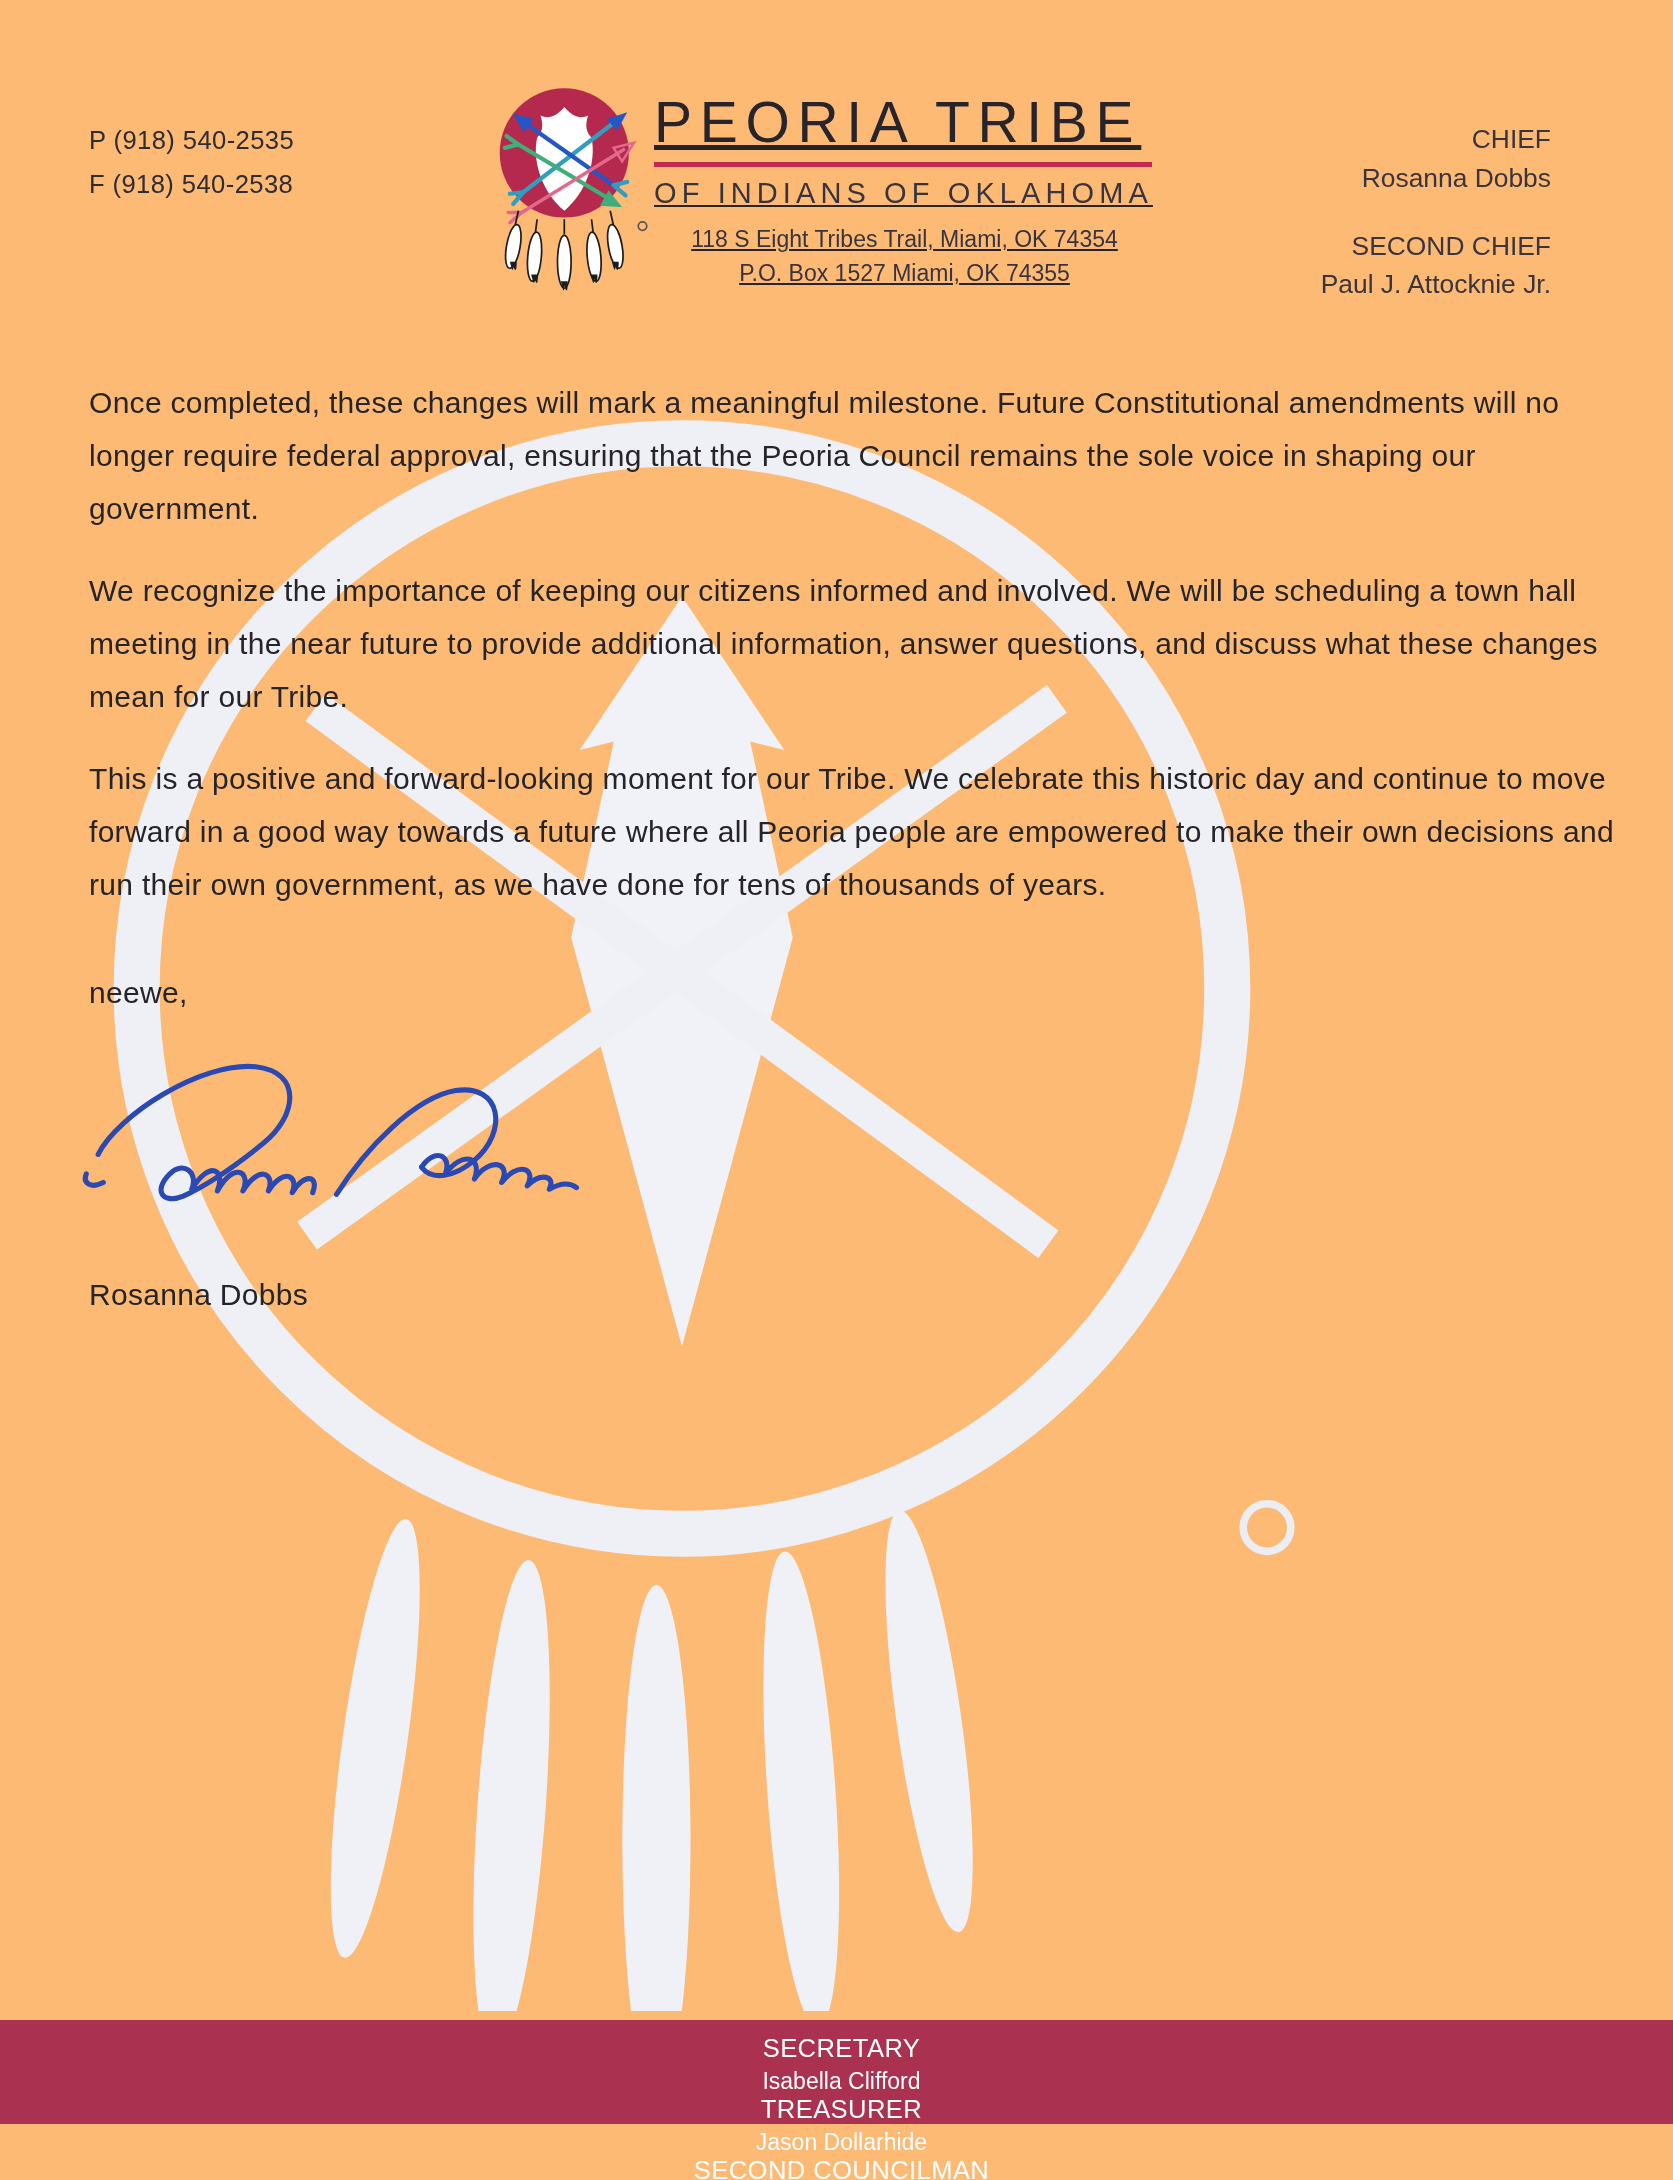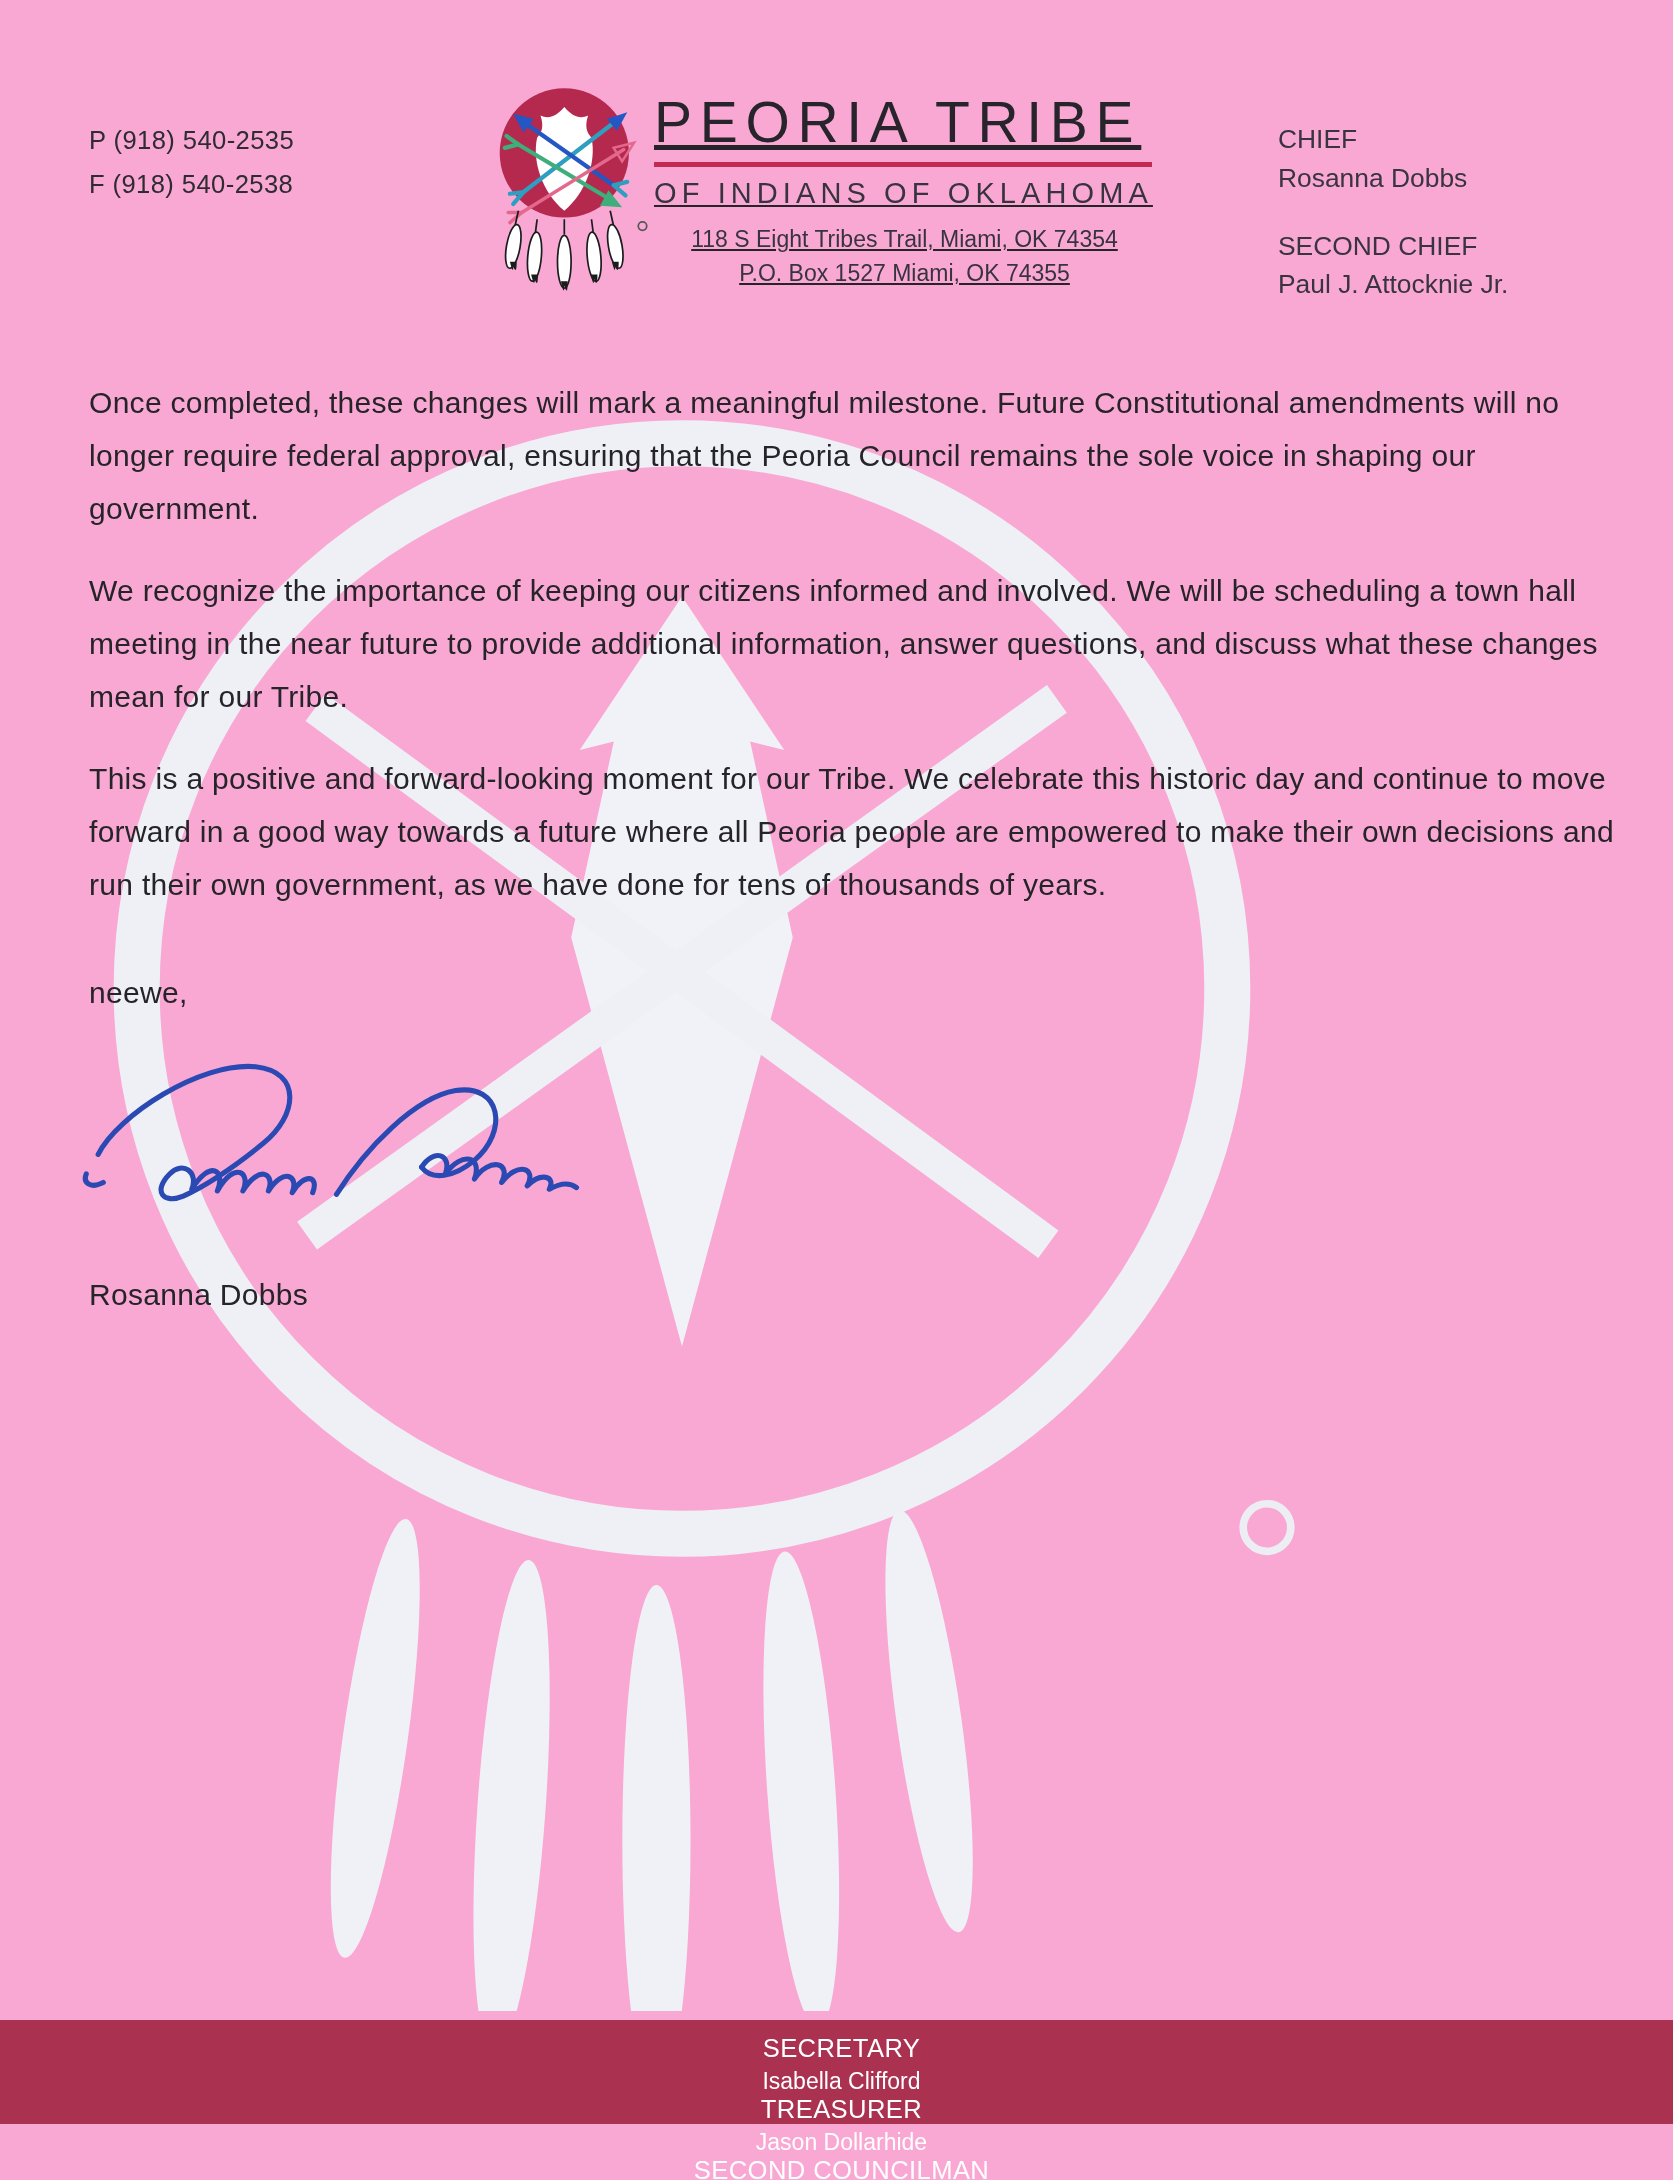--- a/index.html
+++ b/index.html
@@ -1,38 +1,38 @@
 <!DOCTYPE html>
 <html style="font-size:13.6px"><head>
 <meta charset="utf-8">
 <style>
   html,body{margin:0;padding:0;background:#e8e8e8;}
   .page{
     position:relative;
     width:1674px;height:2181px;
-    background:#f9a8d4;
+    background:#fdba74;
     overflow:hidden;
     font-family:"Liberation Sans", sans-serif;
     color:#262428;
   }
   
   .watermark{position:absolute;left:94px;top:341px;pointer-events:none;}
   .watermark-small{position:absolute;left:1233px;top:1489px;pointer-events:none;}
   
   .phones{position:absolute;left:89px;top:118px;font-size:25.6px;line-height:44px;color:#2f2b33;letter-spacing:0.4px;}
   .logo{position:absolute;left:498px;top:83px;}
   .org-block{position:absolute;left:654px;top:89px;width:501px;text-align:center;text-decoration:underline;}
   .org-name{
     font-size:57px;letter-spacing:7.7px;color:#28242c;white-space:nowrap;
     text-align:left;font-weight:500;
   }
   .red-rule{height:5.1px;background:#c22a52;margin:6.8px 0 10.2px 0;width:498px;}
   .org-sub{font-size:29px;letter-spacing:5.1px;color:#38333f;white-space:nowrap;text-align:left;}
   .addr{font-size:23px;line-height:34px;color:#38333f;margin-top:12px;}
-  .chiefs{position:absolute;left:1278px;top:124px;width:273px;text-align:left;color:#39343f;}
+  .chiefs{position:absolute;left:1278px;top:124px;width:273px;text-align:right;color:#39343f;}
   .chiefs .label{font-size:26.4px;}
   .chiefs .name{font-size:26.4px;margin-top:7.7px;}
   .chiefs .gap{height:37px;}
   
   .letter-body{position:absolute;left:89px;top:376px;width:1525px;}
   .letter-body p{
     margin:0 0 29px 0;
     font-size:30px;line-height:53px;letter-spacing:0.3px;color:#262428;
   }
   .closing{margin-top:55px !important;}

